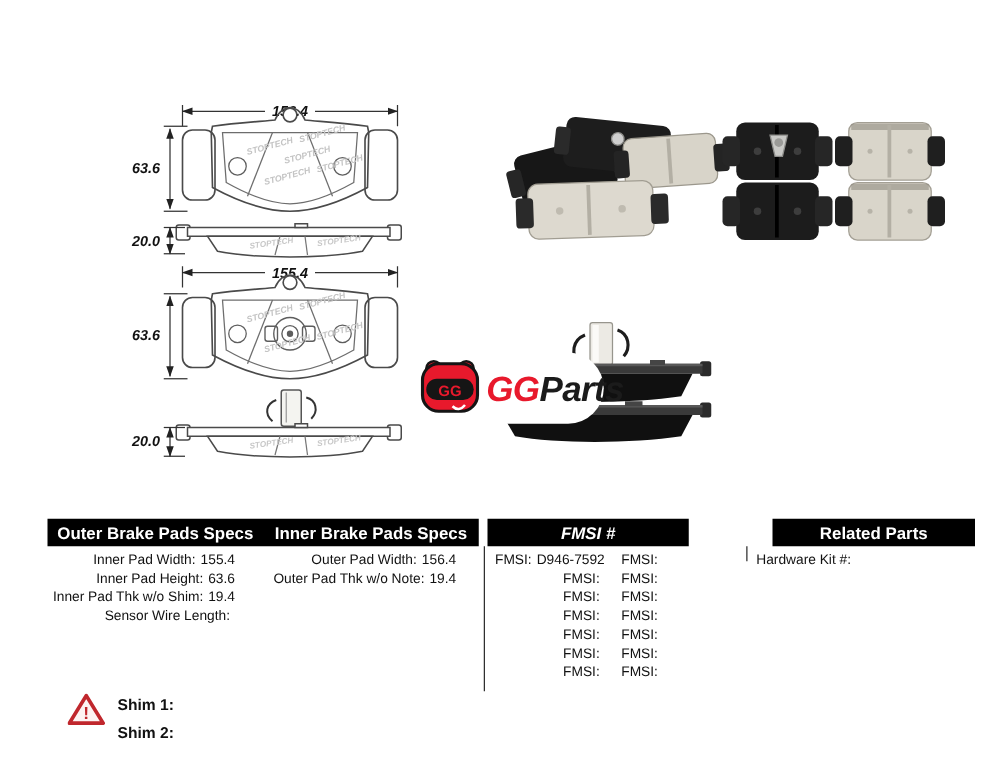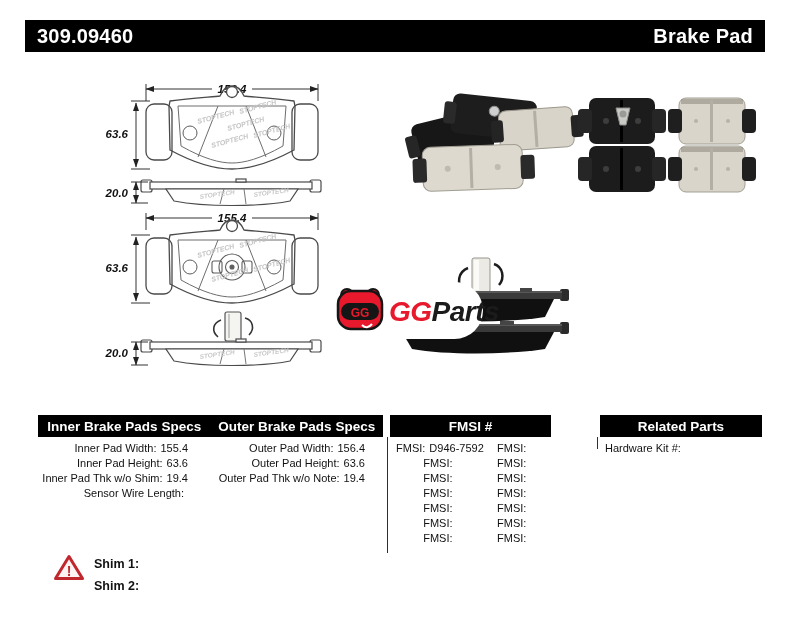--- a/index.html
+++ b/index.html
@@ -16,47 +16,43 @@
   .hdr span{color:#fff;font-weight:700;font-size:20px;letter-spacing:.2px;}
   
   .art{position:absolute;left:0;top:0;width:800px;height:619px;}
   
   .bar{
     position:absolute;top:415px;height:22px;background:#000;color:#fff;
     display:flex;align-items:center;box-sizing:border-box;
   }
   .bar .t{flex:1;text-align:center;font-weight:700;font-size:13.5px;}
   #bar-specs{left:38px;width:345px;}
-  #bar-fmsi{left:390px;width:161px;justify-content:center;}
-  #bar-related{left:600px;width:162px;justify-content:center;}
+  #bar-fmsi{left:390px;width:161px;justify-content:center;font-style:italic;}
+  #bar-related{left:618px;width:162px;justify-content:center;}
   
   .vdiv{position:absolute;width:1px;background:#2f2f2f;}
   #vdiv-fmsi{left:387px;top:437px;height:116px;}
   #vdiv-rel{left:597px;top:437px;height:12px;}
   
   .speccol{position:absolute;top:441px;font-size:11px;font-weight:400;line-height:15px;white-space:nowrap;}
   #col-inner{left:28px;width:160px;text-align:right;}
   #col-outer{left:205px;width:160px;text-align:right;}
-  #col-fmsi1{left:396px;text-align:center;}
+  #col-fmsi1{left:396px;text-align:right;}
   #col-fmsi2{left:497px;text-align:left;}
   #col-related{left:605px;text-align:left;}
   .srow .v{margin-left:4px;}
   
   .note-icon{position:absolute;left:54px;top:554px;}
   .notes{position:absolute;left:94px;top:553px;font-size:12.5px;font-weight:700;line-height:22px;}
 </style>
 </head>
 <body>
 
 <div class="page">
 
-  <div class="hdr">
-    <span>309.09460</span>
-    <span>Brake Pad</span>
-  </div>
 
   <svg class="art" viewBox="0 0 800 619" xmlns="http://www.w3.org/2000/svg">
     <defs>
       <marker id="ar" markerWidth="9" markerHeight="8" refX="8" refY="4" orient="auto-start-reverse" markerUnits="userSpaceOnUse">
         <path d="M0,1 L8.5,4 L0,7 Z" fill="#222"></path>
       </marker>
 
       <g id="padFront" fill="none" stroke="#4a4a4a" stroke-width="1.3">
         <rect x="146" y="104" width="26" height="56" rx="8"></rect>
         <rect x="292" y="104" width="26" height="56" rx="8"></rect>
@@ -271,42 +267,41 @@
         <text x="22" y="28.5" text-anchor="middle" font-size="12" font-weight="700" fill="#e8192c">GG</text>
         <path d="M24,37 q5,5 10,-1" fill="none" stroke="#fff" stroke-width="2"></path>
       </g>
       <text x="389" y="321" font-size="28" font-weight="700" font-style="italic" letter-spacing="-0.5">
         <tspan fill="#e8192c">GG</tspan><tspan fill="#1b1b1b">Parts</tspan>
       </text>
     </g>
   </svg>
 
   <div class="bar" id="bar-specs">
+    <div class="t">Outer Brake Pads Specs</div>
     <div class="t">Inner Brake Pads Specs</div>
-    <div class="t">Outer Brake Pads Specs</div>
   </div>
   <div class="bar" id="bar-fmsi">
     <div class="t">FMSI #</div>
   </div>
   <div class="bar" id="bar-related">
     <div class="t">Related Parts</div>
   </div>
   <div class="vdiv" id="vdiv-fmsi"></div>
   <div class="vdiv" id="vdiv-rel"></div>
 
   <div class="speccol" id="col-inner">
     <div class="srow"><span>Inner Pad Width:</span><span class="v">155.4</span></div>
     <div class="srow"><span>Inner Pad Height:</span><span class="v">63.6</span></div>
     <div class="srow"><span>Inner Pad Thk w/o Shim:</span><span class="v">19.4</span></div>
     <div class="srow"><span>Sensor Wire Length:</span><span class="v"></span></div>
   </div>
 
   <div class="speccol" id="col-outer">
     <div class="srow"><span>Outer Pad Width:</span><span class="v">156.4</span></div>
-    <div class="srow"><span>Outer Pad Height:</span><span class="v">63.6</span></div>
     <div class="srow"><span>Outer Pad Thk w/o Note:</span><span class="v">19.4</span></div>
   </div>
 
   <div class="speccol" id="col-fmsi1">
     <div class="srow"><span>FMSI:</span><span class="v">D946-7592</span></div>
     <div class="srow"><span>FMSI:</span><span class="v"></span></div>
     <div class="srow"><span>FMSI:</span><span class="v"></span></div>
     <div class="srow"><span>FMSI:</span><span class="v"></span></div>
     <div class="srow"><span>FMSI:</span><span class="v"></span></div>
     <div class="srow"><span>FMSI:</span><span class="v"></span></div>

